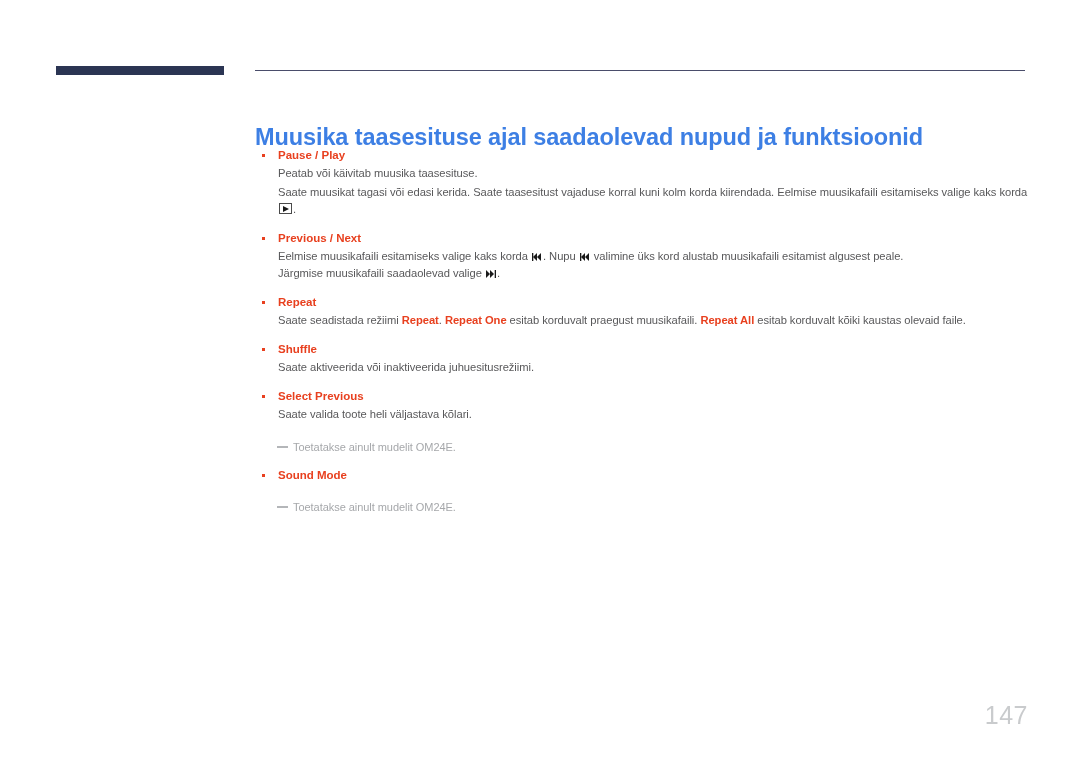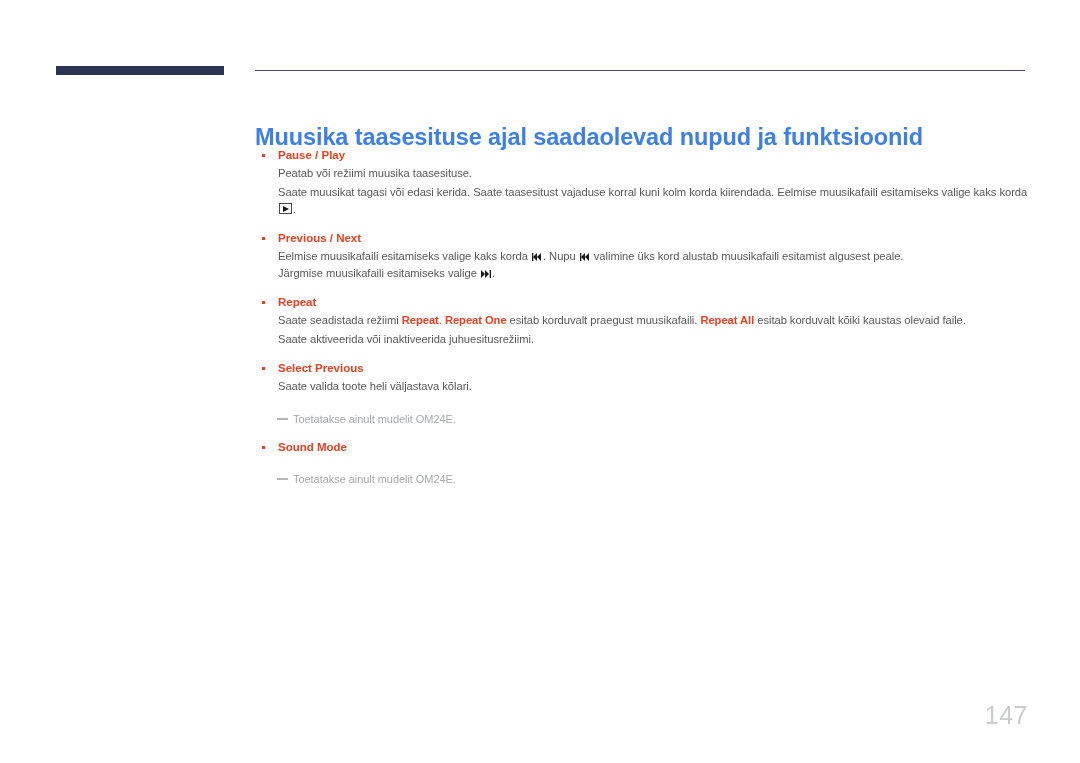--- a/index.html
+++ b/index.html
@@ -172,21 +172,21 @@
 
 <h1 class="page-title">Muusika taasesituse ajal saadaolevad nupud ja funktsioonid</h1>
 
 <div class="content">
 
   <div class="bullet-block">
     <div class="bullet-head">
       <span class="dot"></span><span>Pause</span><span class="sep"> / </span><span>Play</span>
     </div>
     <div class="desc">
-      <span>Peatab või režiimi muusika taasesituse.</span>
+      <span>Peatab või käivitab muusika taasesituse.</span>
     </div>
   </div>
 
   <div class="bullet-block">
     <div class="desc">
       <span>Saate muusikat tagasi või edasi kerida. Saate taasesitust vajaduse korral kuni kolm korda kiirendada. Eelmise muusikafaili esitamiseks valige kaks korda </span><span class="icon-box"><svg width="6" height="6" viewBox="0 0 6 6">
             <polygon points="0,0 6,3 0,6" fill="#1a1a1a"></polygon>
           </svg></span><span>.</span>
     </div>
   </div>
@@ -200,38 +200,41 @@
             <polygon points="5,0 5,8 1,4" fill="#1a1a1a"></polygon>
             <polygon points="9,0 9,8 5,4" fill="#1a1a1a"></polygon>
             <rect x="0" y="0" width="1.3" height="8" fill="#1a1a1a"></rect>
           </svg></span><span>. Nupu </span><span class="glyph"><svg width="10" height="8" viewBox="0 0 10 8">
             <polygon points="5,0 5,8 1,4" fill="#1a1a1a"></polygon>
             <polygon points="9,0 9,8 5,4" fill="#1a1a1a"></polygon>
             <rect x="0" y="0" width="1.3" height="8" fill="#1a1a1a"></rect>
           </svg></span><span> valimine üks kord alustab muusikafaili esitamist algusest peale.</span>
     </div>
     <div class="desc tight">
-      <span>Järgmise muusikafaili esitamiseks valige </span><span class="glyph"><svg width="10" height="8" viewBox="0 0 10 8">
+      <span>Järgmise muusikafaili saadaolevad valige </span><span class="glyph"><svg width="10" height="8" viewBox="0 0 10 8">
             <polygon points="0,0 4,4 0,8" fill="#1a1a1a"></polygon>
             <polygon points="4,0 8,4 4,8" fill="#1a1a1a"></polygon>
             <rect x="8.7" y="0" width="1.3" height="8" fill="#1a1a1a"></rect>
           </svg></span><span>.</span>
     </div>
   </div>
 
   <div class="bullet-block">
     <div class="bullet-head">
       <span class="dot"></span><span>Repeat</span>
     </div>
     <div class="desc">
       <span>Saate seadistada režiimi </span><b>Repeat</b><span>. </span><b>Repeat One</b><span> esitab korduvalt praegust muusikafaili. </span><b>Repeat All</b><span> esitab korduvalt kõiki kaustas olevaid faile.</span>
     </div>
   </div>
 
   <div class="bullet-block">
+    <div class="bullet-head">
+      <span class="dot"></span><span>Shuffle</span>
+    </div>
     <div class="desc">
       <span>Saate aktiveerida või inaktiveerida juhuesitusrežiimi.</span>
     </div>
   </div>
 
   <div class="bullet-block">
     <div class="bullet-head">
       <span class="dot"></span><span>Select Previous</span>
     </div>
     <div class="desc">

